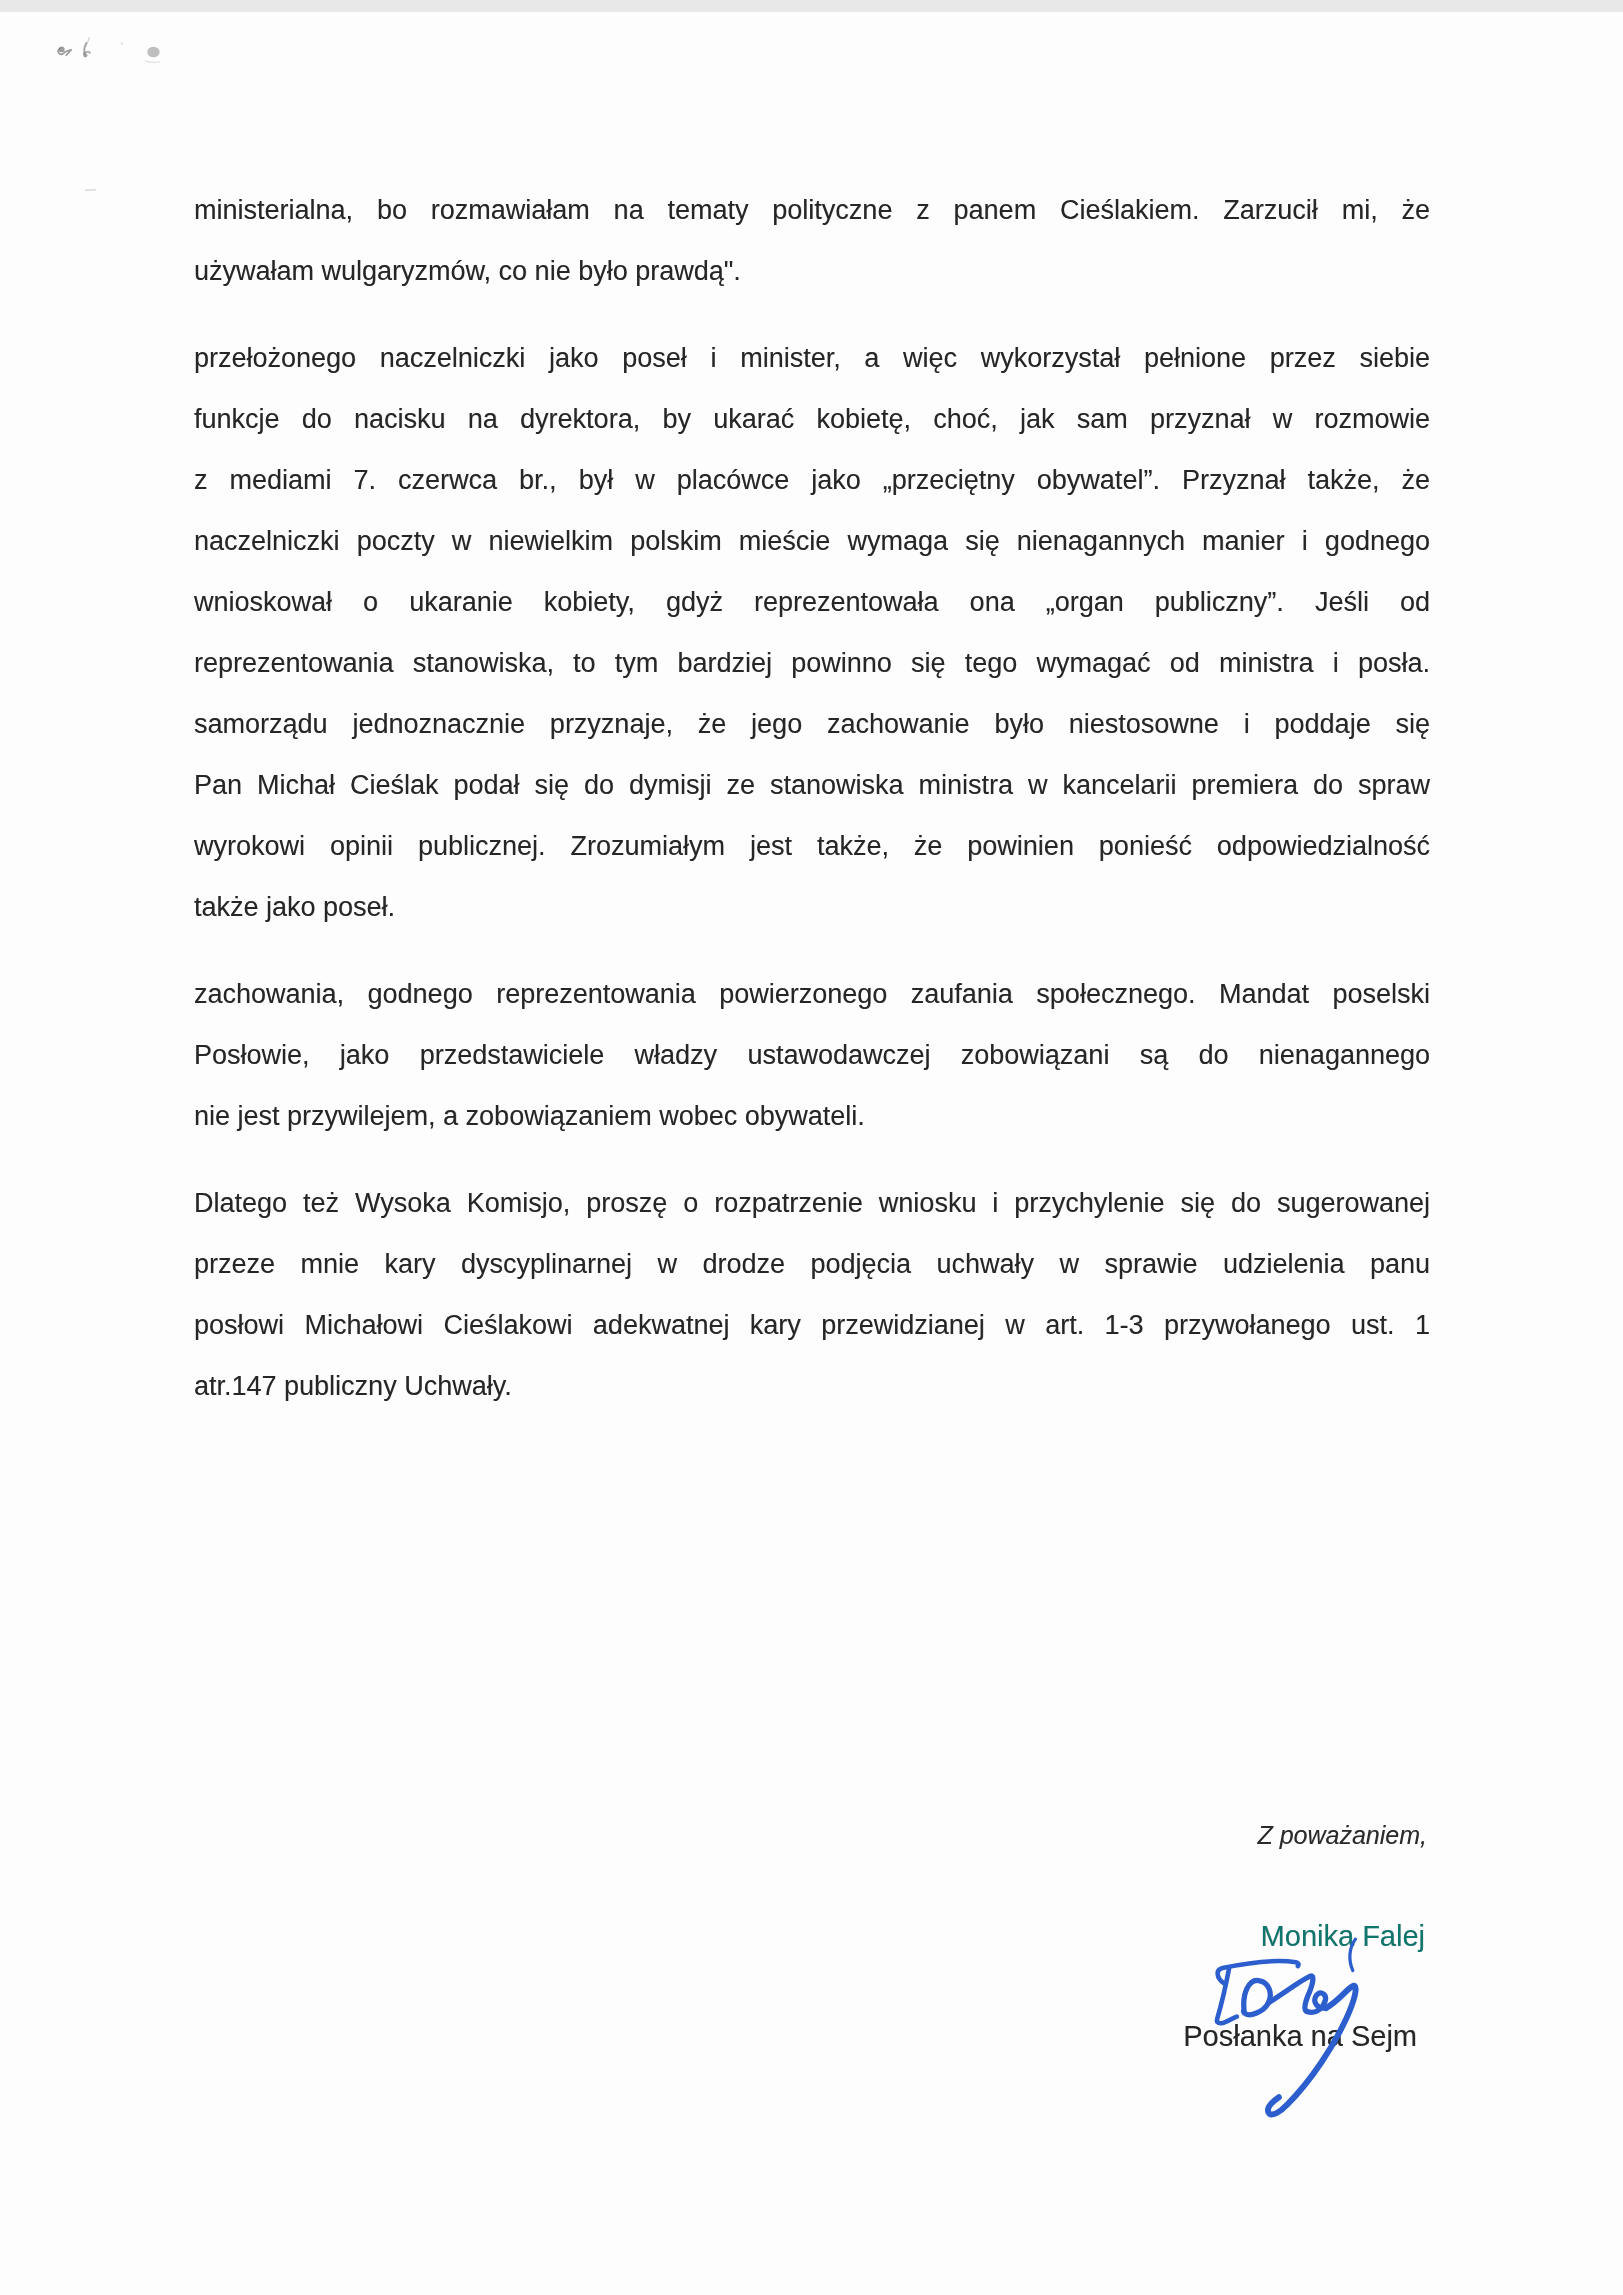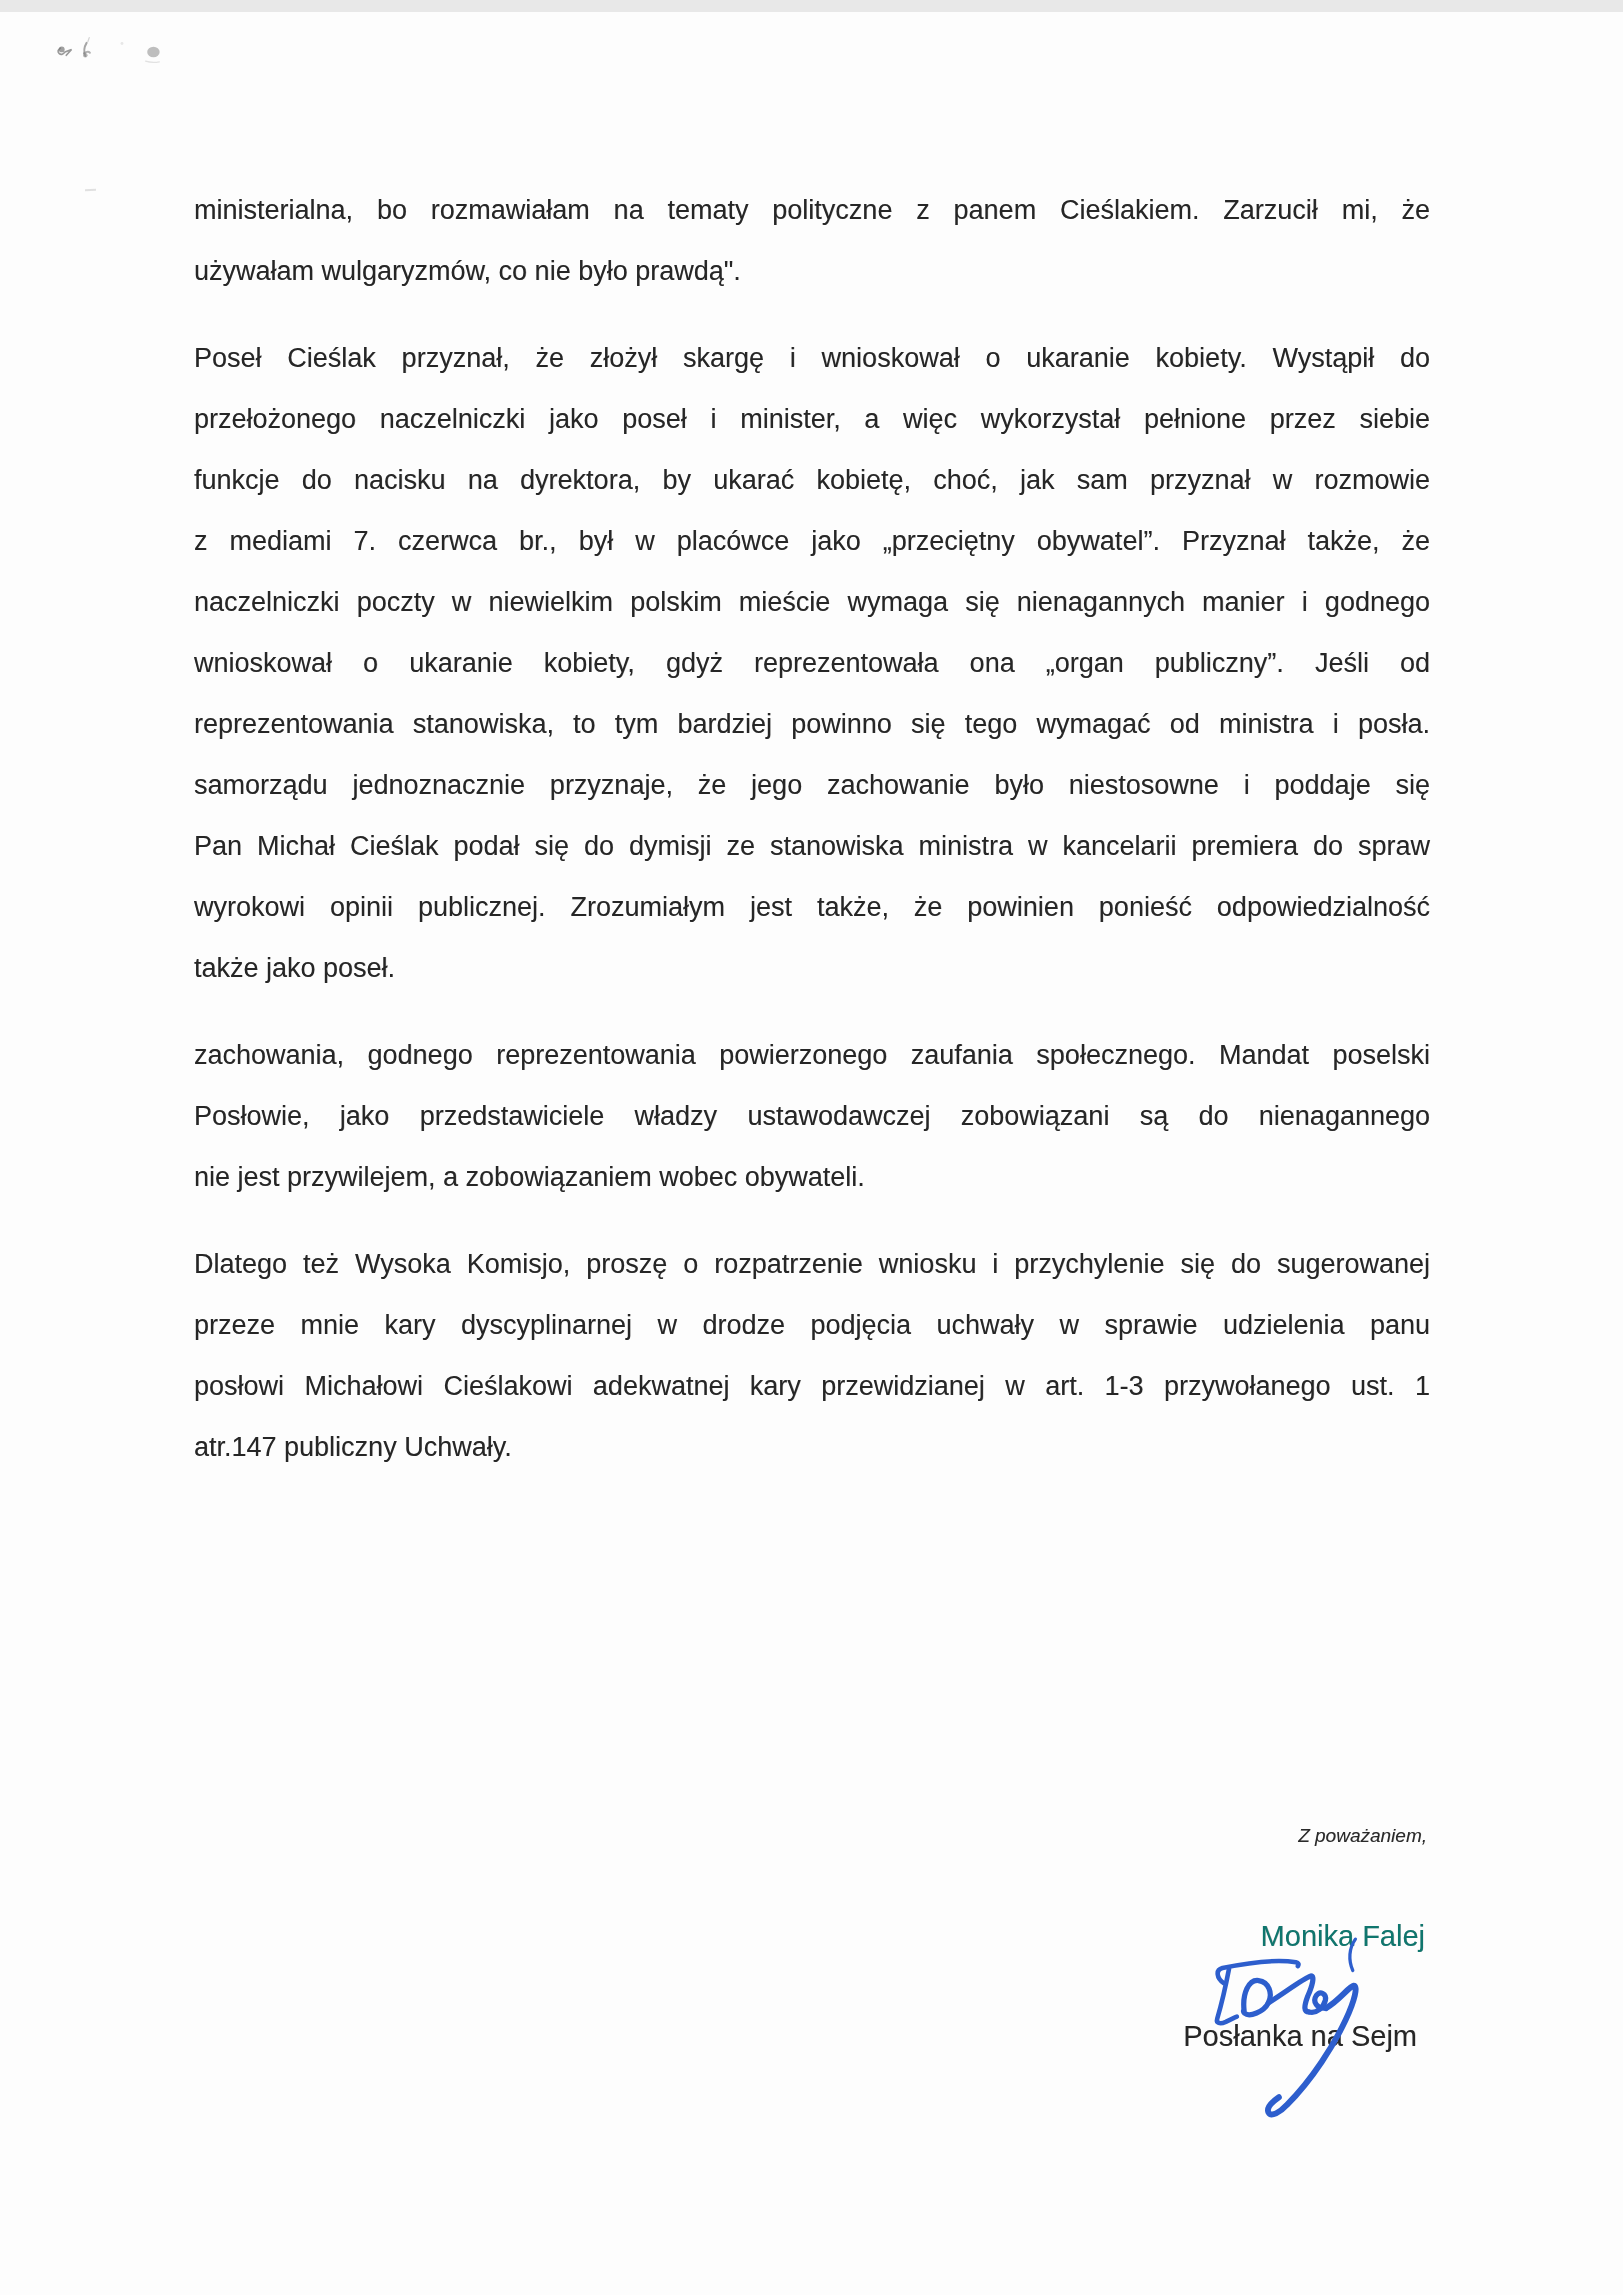--- a/index.html
+++ b/index.html
@@ -36,21 +36,21 @@
   }
   .tline.last {
     text-align: justify;
     text-align-last: left;
   }
   
   .valediction {
     position: absolute;
     right: 196px;
     top: 1805px;
-    font-size: 19px;
+    font-size: 25px;
     font-style: italic;
     line-height: 37px;
     color: #2a2a2a;
     text-shadow: 0.3px 0.3px 0.5px rgba(45,45,45,0.35);
   }
   .signer-name {
     position: absolute;
     right: 198px;
     top: 1906px;
     font-size: 29px;
@@ -155,21 +155,20 @@
   <div class="artifact-dash"></div>
 
   <div class="body-text">
 
     <div class="para">
       <div class="tline">ministerialna, bo rozmawiałam na tematy polityczne z panem Cieślakiem. Zarzucił mi, że</div>
       <div class="tline last">używałam wulgaryzmów, co nie było prawdą".</div>
     </div>
 
     <div class="para">
-      <div class="tline">Poseł Cieślak przyznał, że złożył skargę i wnioskował o ukaranie kobiety. Wystąpił do</div>
       <div class="tline">przełożonego naczelniczki jako poseł i minister, a więc wykorzystał pełnione przez siebie</div>
       <div class="tline">funkcje do nacisku na dyrektora, by ukarać kobietę, choć, jak sam przyznał w rozmowie</div>
       <div class="tline">z mediami 7. czerwca br., był w placówce jako „przeciętny obywatel”. Przyznał także, że</div>
       <div class="tline">naczelniczki poczty w niewielkim polskim mieście wymaga się nienagannych manier i godnego</div>
       <div class="tline">wnioskował o ukaranie kobiety, gdyż reprezentowała ona „organ publiczny”. Jeśli od</div>
       <div class="tline">reprezentowania stanowiska, to tym bardziej powinno się tego wymagać od ministra i posła.</div>
       <div class="tline">samorządu jednoznacznie przyznaje, że jego zachowanie było niestosowne i poddaje się</div>
       <div class="tline">Pan Michał Cieślak podał się do dymisji ze stanowiska ministra w kancelarii premiera do spraw</div>
       <div class="tline">wyrokowi opinii publicznej. Zrozumiałym jest także, że powinien ponieść odpowiedzialność</div>
       <div class="tline last">także jako poseł.</div>

